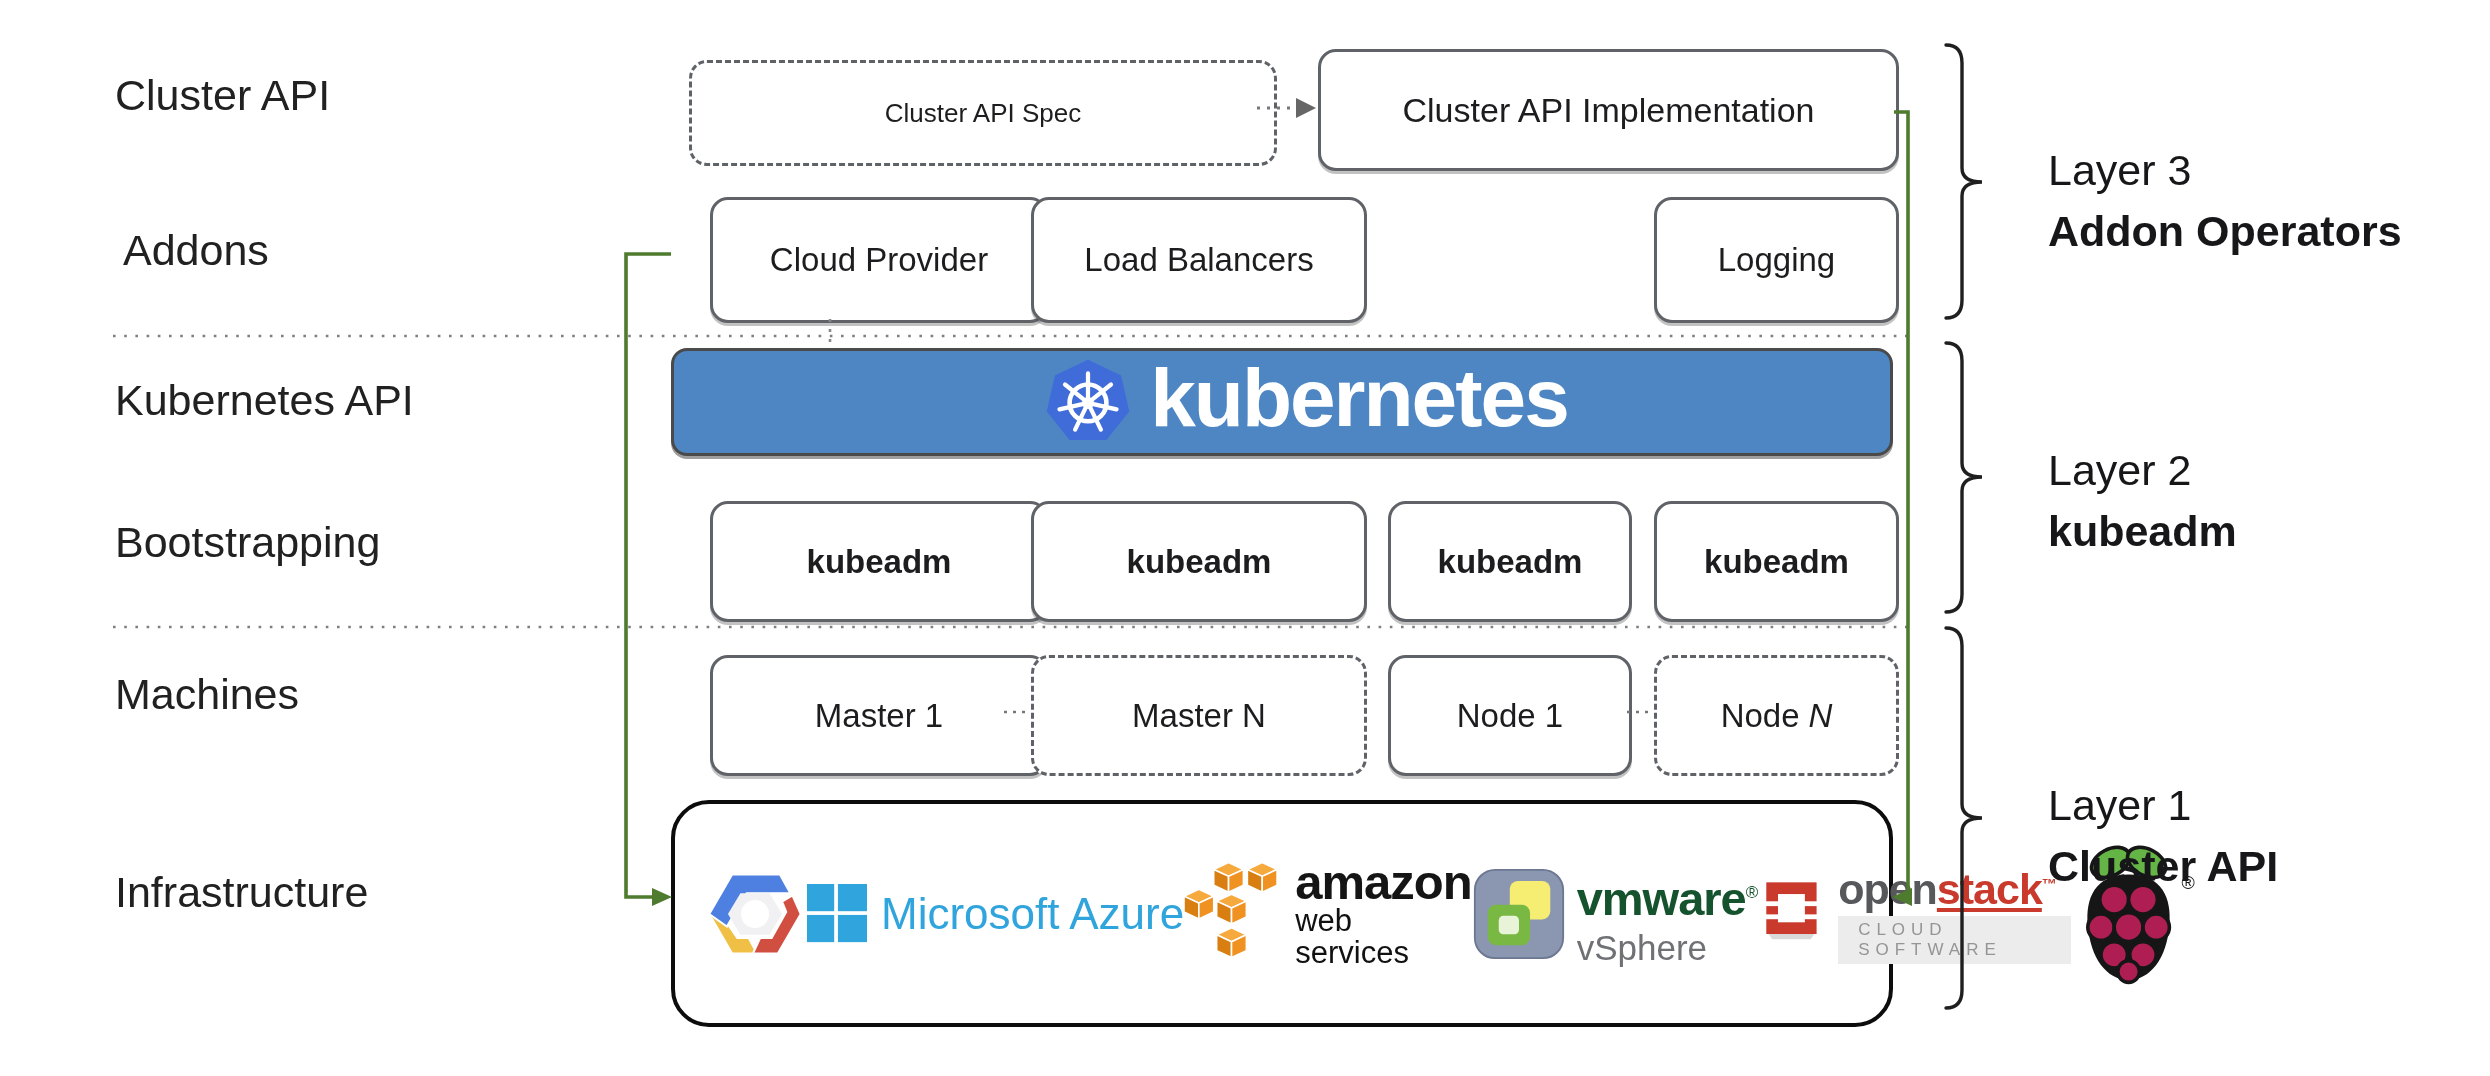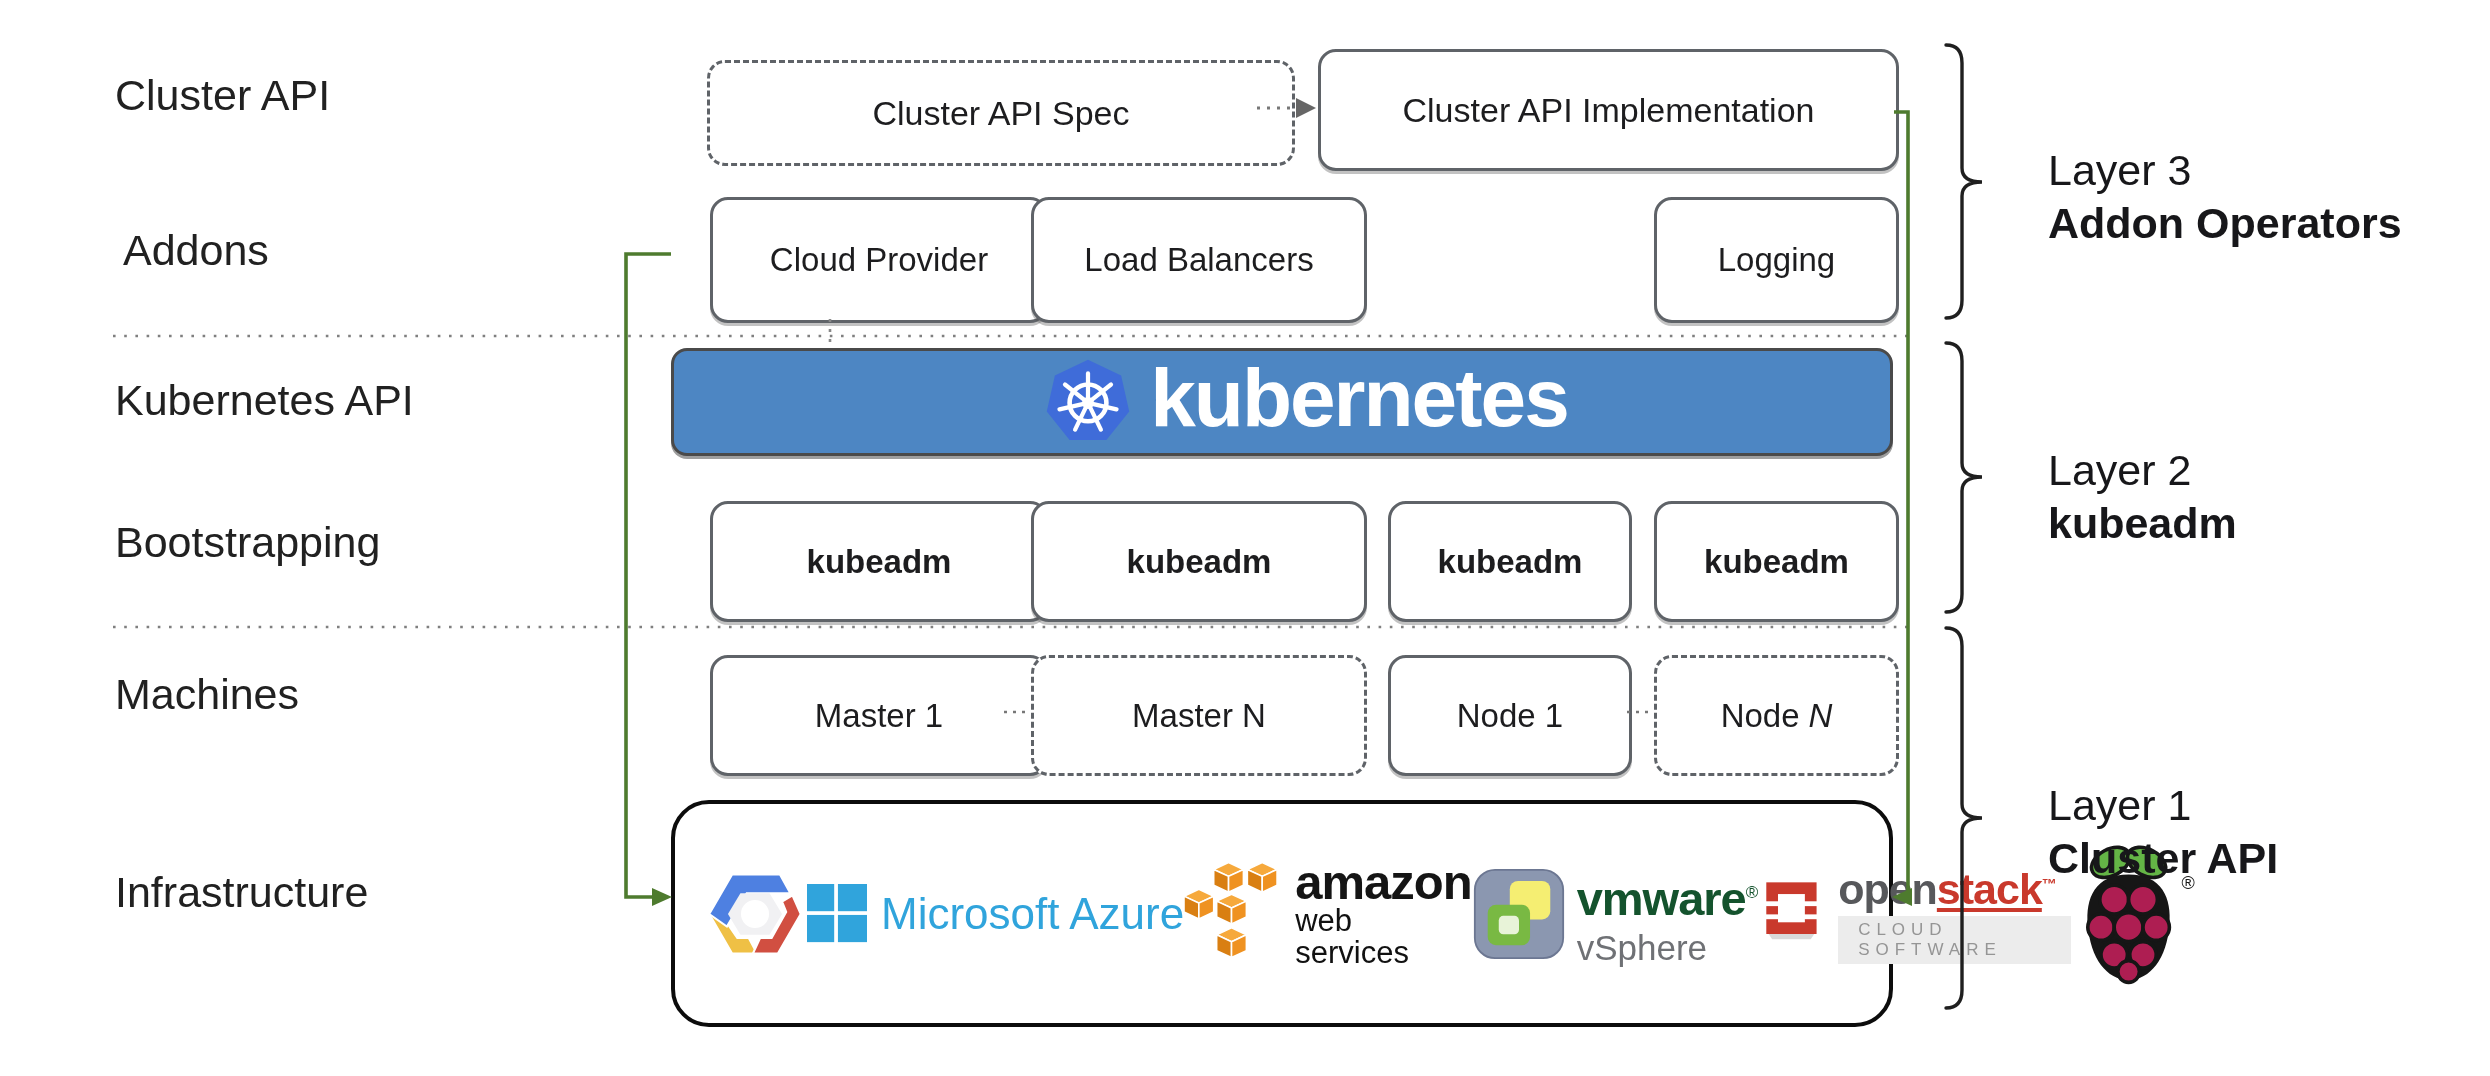--- a/index.html
+++ b/index.html
@@ -27,21 +27,21 @@
   
   .c1{left:710px;width:332px;}
   .c2{left:1031px;width:330px;}
   .c3{left:1388px;width:238px;}
   .c4{left:1654px;width:239px;}
   
   .row-addons{top:197px;height:120px;}
   .row-kubeadm{top:501px;height:115px;}
   .row-machines{top:655px;height:115px;}
 
-  .spec{left:707px;top:60px;width:582px;height:100px;font-size:34px;}
+  .spec{left:689px;top:60px;width:582px;height:100px;font-size:26px;}
   .impl{left:1318px;top:49px;width:575px;height:116px;font-size:34px;box-shadow:0 4px 0 rgba(70,70,70,.45);}
 
   
   .k8sbar{position:absolute;left:671px;top:348px;width:1222px;height:108px;box-sizing:border-box;
           background:var(--kubernetes_bar,#4d86c3);border:3px solid #4a4a4a;border-radius:16px;
           box-shadow:0 3px 0 rgba(40,40,40,.45);
           display:flex;align-items:center;justify-content:center;gap:16px;padding-left:46px;}
   .k8sword{font-size:82px;font-weight:700;color:#fff;letter-spacing:-2px;transform:translateY(-4px);}
 
   
@@ -59,21 +59,21 @@
   .vm-sub{font-size:35px;color:#6f7175;line-height:36px;}
   .os-word{font-size:43px;font-weight:600;line-height:42px;letter-spacing:-1px;}
   .os-open{color:var(--openstack_gray,#57585b);}
   .os-stack{color:var(--openstack_red,#c9392c);text-decoration:underline;}
   .os-tm{font-size:15px;color:var(--openstack_red,#c9392c);vertical-align:super;}
   .os-band{margin-top:5px;background:#ececec;padding:4px 20px;font-size:17px;letter-spacing:6px;color:#959595;}
 
   
   .layerlabel{position:absolute;left:2048px;font-size:43px;line-height:53px;color:#17171a;white-space:nowrap;}
   .ll3{top:144px;} .ll2{top:444px;} .ll1{top:779px;}
-  .layerlabel .t{font-weight:700;}
+  .layerlabel .t{font-weight:700;margin-top:8px;}
 
   svg.overlay{position:absolute;left:0;top:0;pointer-events:none;}
 </style>
 </head>
 <body>
 
 <div class="canvas">
 
   <div class="rowlabel rl-cluster-api">Cluster API</div>
   <div class="rowlabel rl-addons">Addons</div>

